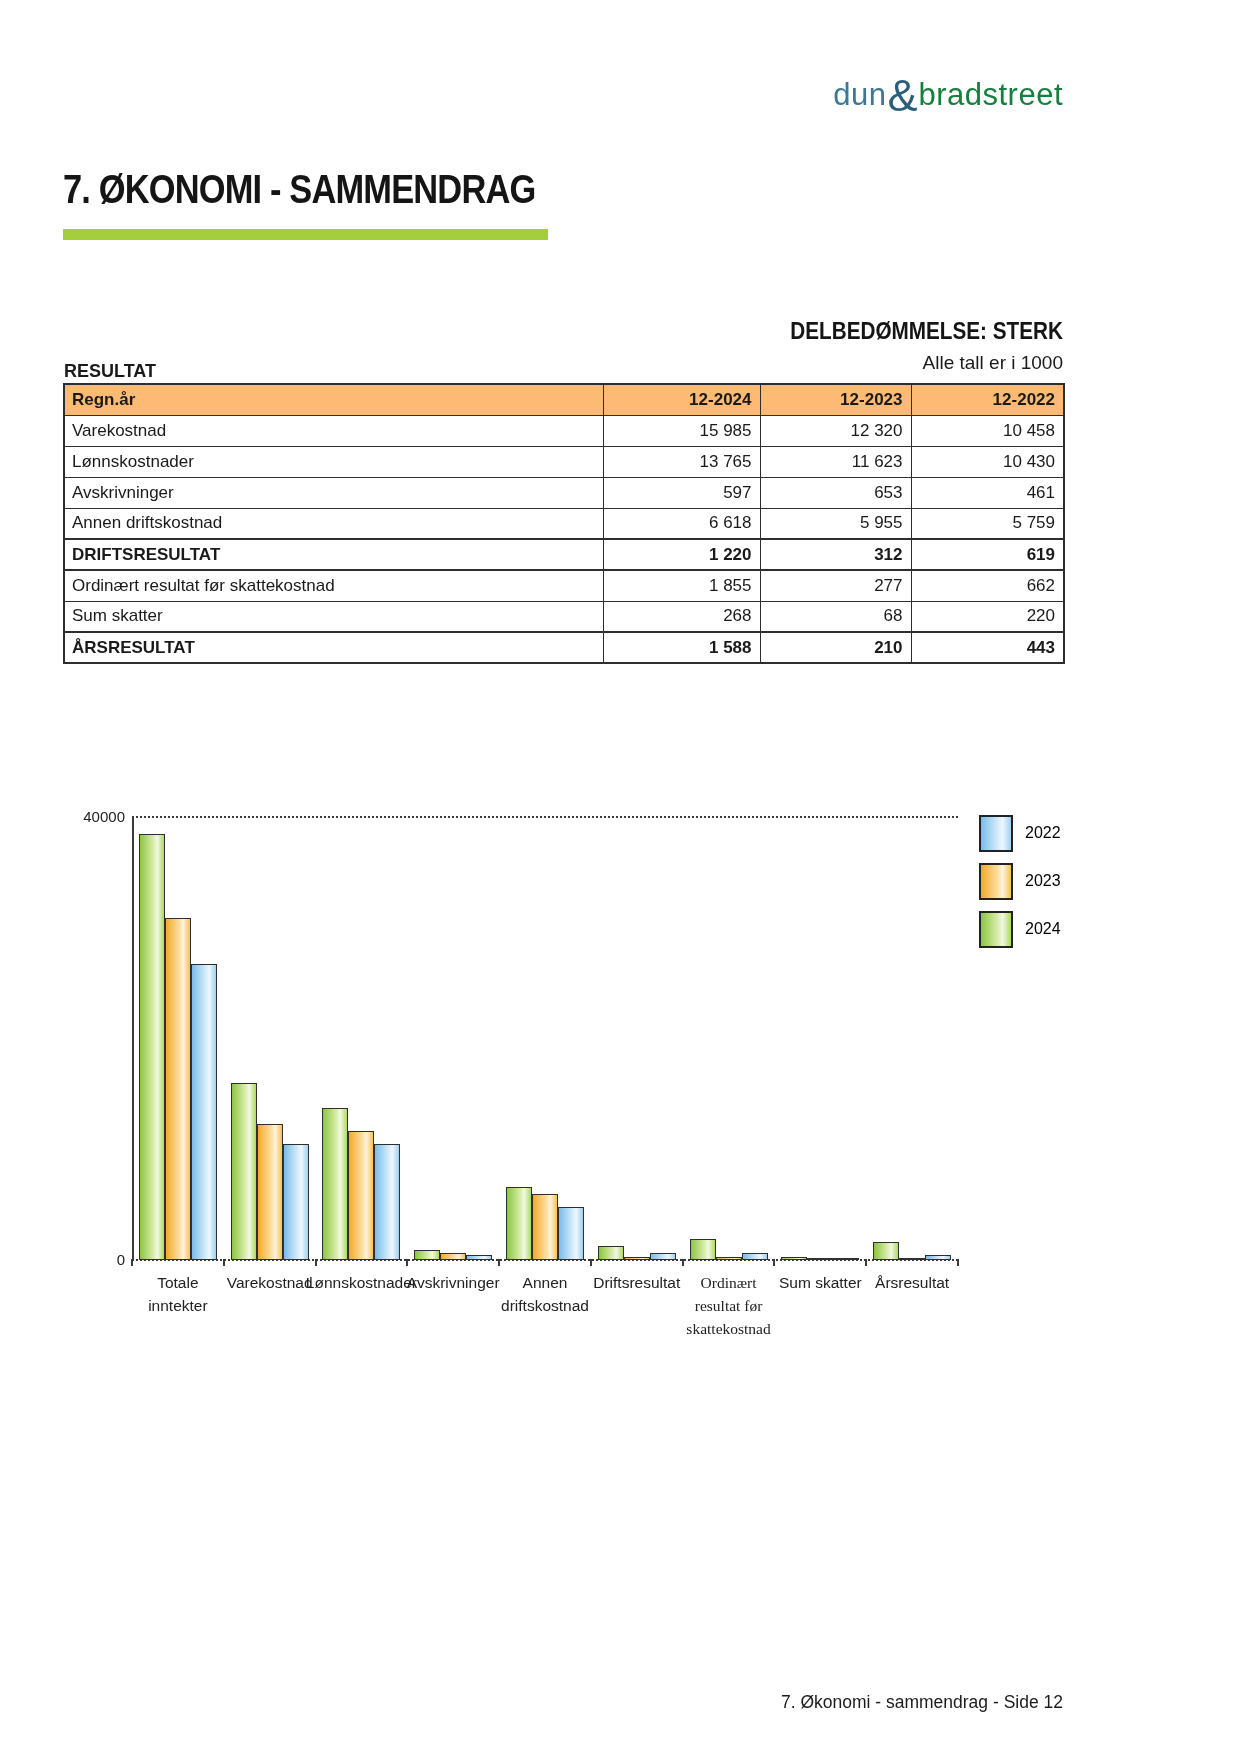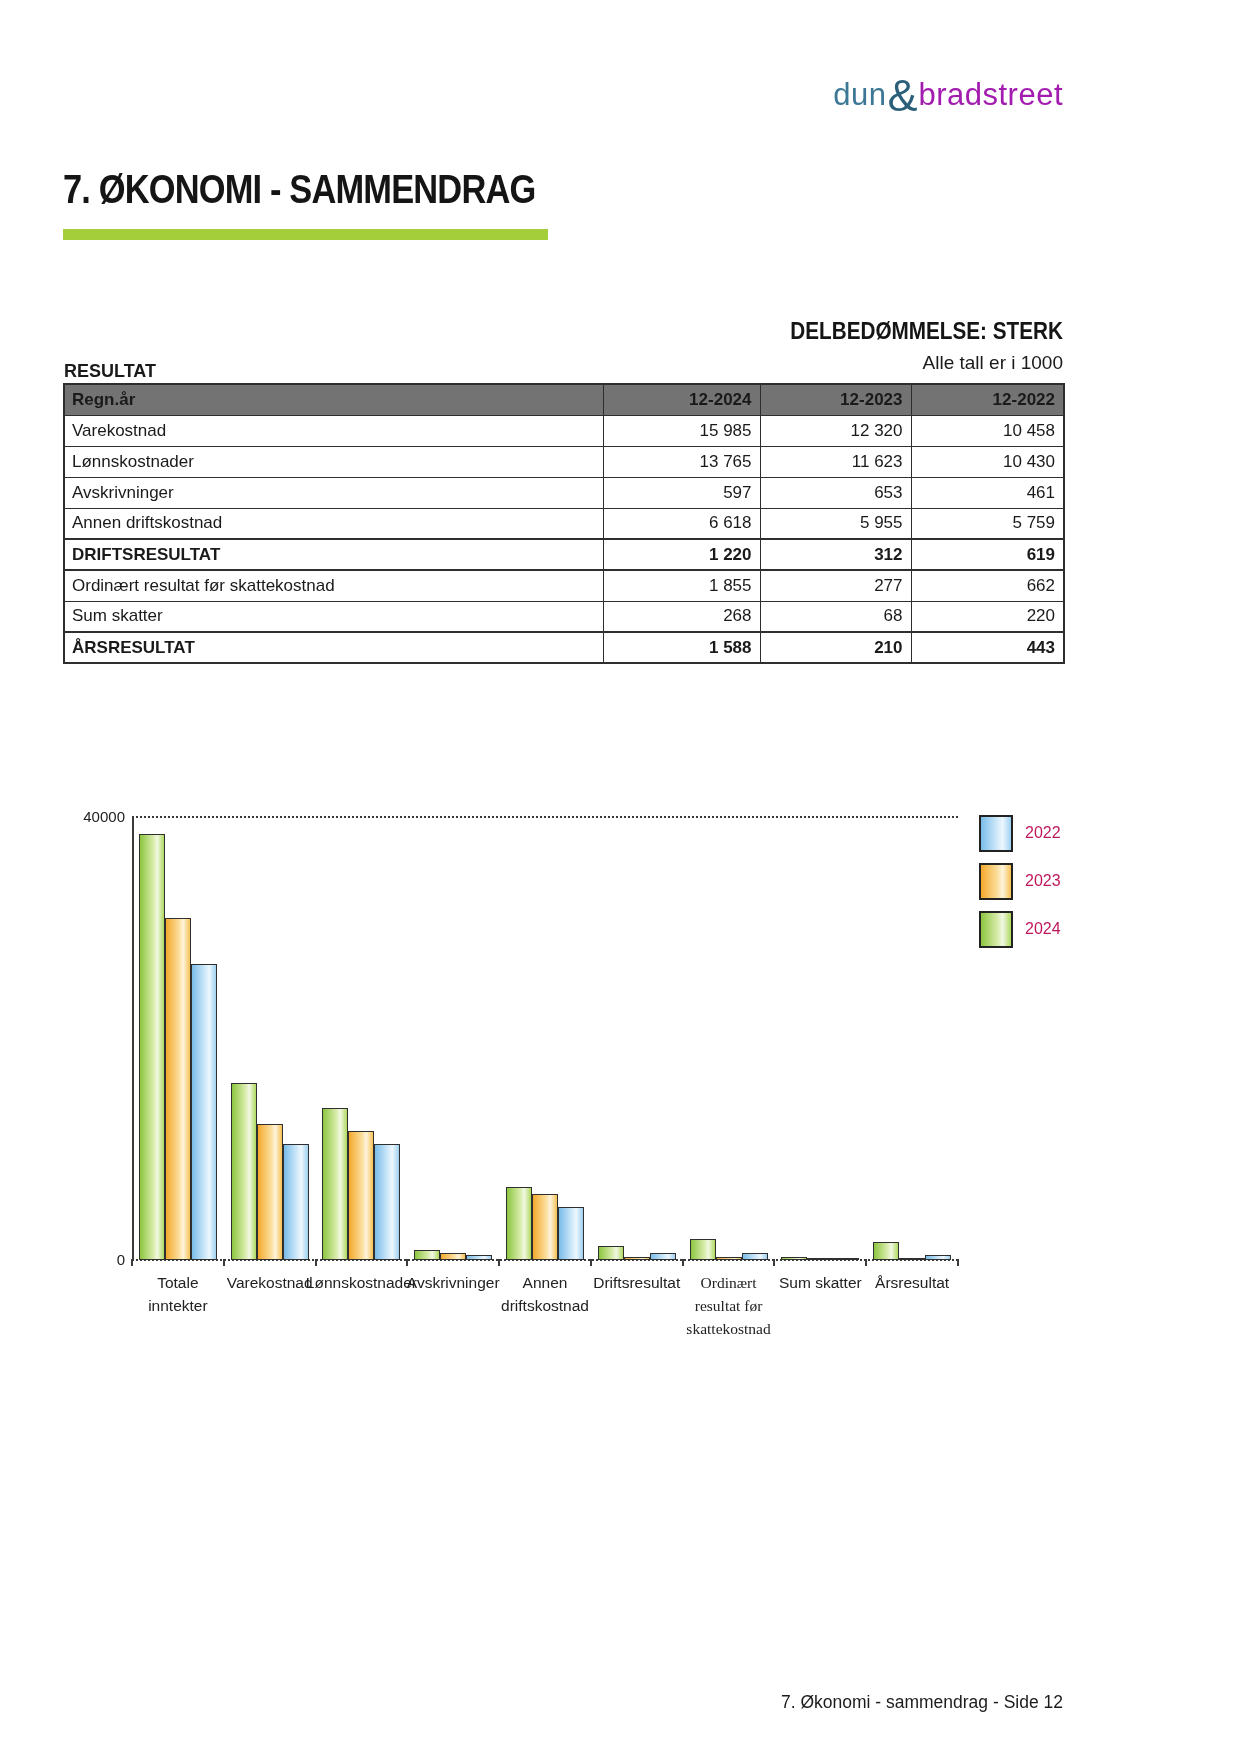--- a/index.html
+++ b/index.html
@@ -6,21 +6,21 @@
   html,body { background:#888; }
   .page {
     position:relative; width:1241px; height:1754px; margin:0 auto;
     background:#ffffff; overflow:hidden;
     font-family:"Liberation Sans", sans-serif; color:#1a1a1a;
   }
   
   .logo { position:absolute; top:70px; right:178px; white-space:nowrap; }
   .logo .w1 { font-size:31px; color:#3c7795; letter-spacing:.5px; }
   .logo .amp { font-size:45px; color:#2a5e79; font-weight:400; vertical-align:-6px; margin:0 1px; }
-  .logo .w2 { font-size:31px; color:#a21caf; letter-spacing:.5px;text-align:right; }
+  .logo .w2 { font-size:31px; color:#15803d; letter-spacing:.5px;text-align:right; }
   
   .page-title {
     position:absolute; left:63px; top:166px; font-size:41px; font-weight:800;
     letter-spacing:-1px; color:#151515; transform:scaleX(.84); transform-origin:left center;
     white-space:nowrap;
   }
   .green-rule { position:absolute; left:63px; top:229px; width:485px; height:11px; background:#a5ce3b; }
   
   .assessment {
     position:absolute; right:178px; top:318px; font-size:23px; font-weight:800;
@@ -33,42 +33,42 @@
     position:absolute; left:63px; top:383px; width:1000px;
     border-collapse:collapse; table-layout:fixed; font-size:17px;
   }
   table.fin col.c0 { width:539px; } table.fin col.c1 { width:157px; }
   table.fin col.c2 { width:151px; } table.fin col.c3 { width:153px; }
   table.fin th, table.fin td {
     border:1px solid #2e2e2e; height:31px; padding:2px 8px 2px 7px;
     font-weight:normal; text-align:right; overflow:hidden; white-space:nowrap;
   }
   table.fin { border:2px solid #2e2e2e; }
-  table.fin thead th { background:#737373; font-weight:bold; }
+  table.fin thead th { background:#fdba74; font-weight:bold; }
   table.fin th:first-child, table.fin td:first-child { text-align:left; }
   table.fin tr.emphasis td { font-weight:bold; border-top-width:2px; border-bottom-width:2px; }
   
   .axis-y { position:absolute; left:132px; top:817px; width:2px; height:443px; background:#3a3a3a; }
   .gridline-top { position:absolute; left:132px; top:816px; width:826px; height:0; border-top:2px dotted #3a3a3a; }
   .baseline { position:absolute; left:132px; top:1259px; width:826px; height:0; border-top:2px dotted #3a3a3a; }
   .ytick-label { position:absolute; width:55px; text-align:right; font-size:15px; color:#222; }
   .ytick-40000 { left:70px; top:808px; }
   .ytick-0 { left:70px; top:1251px; }
   .bar { position:absolute; border:1px solid #2f2f2f; }
   .bar.s0 { background:linear-gradient(90deg,#8cc63f 0%,#d8ecaa 55%,#f1f8e3 72%,#afd95f 100%); }
   .bar.s1 { background:linear-gradient(90deg,#f4a92b 0%,#fbdf9e 55%,#fef4dc 72%,#f7c153 100%); }
   .bar.s2 { background:linear-gradient(90deg,#79bce9 0%,#d2eafa 55%,#edf7fe 72%,#9fd1f1 100%); }
   .base-tick { position:absolute; top:1259px; width:2px; height:7px; background:#3a3a3a; }
   .cat-label { position:absolute; top:1271px; width:120px; text-align:center;
     font-size:15.5px; line-height:23px; color:#222; }
   
   .legend { position:absolute; left:979px; top:815px; }
   .legend-item { position:relative; height:37px; margin-bottom:11px; }
   .legend-swatch { position:absolute; left:0; top:0; width:34px; height:37px; border:2px solid #222; }
-  .legend-label { position:absolute; left:46px; top:9px; font-size:16px; color:#be185d; }
+  .legend-label { position:absolute; left:46px; top:9px; font-size:16px; color:#000000; }
   
   .footer { position:absolute; right:178px; top:1692px; font-size:17.5px; color:#1c1c1c; }
 </style>
 </head>
 <body>
 
 <div class="page">
 
   <div class="logo">
     <span class="w1">dun</span><span class="amp">&amp;</span><span class="w2">bradstreet</span>

